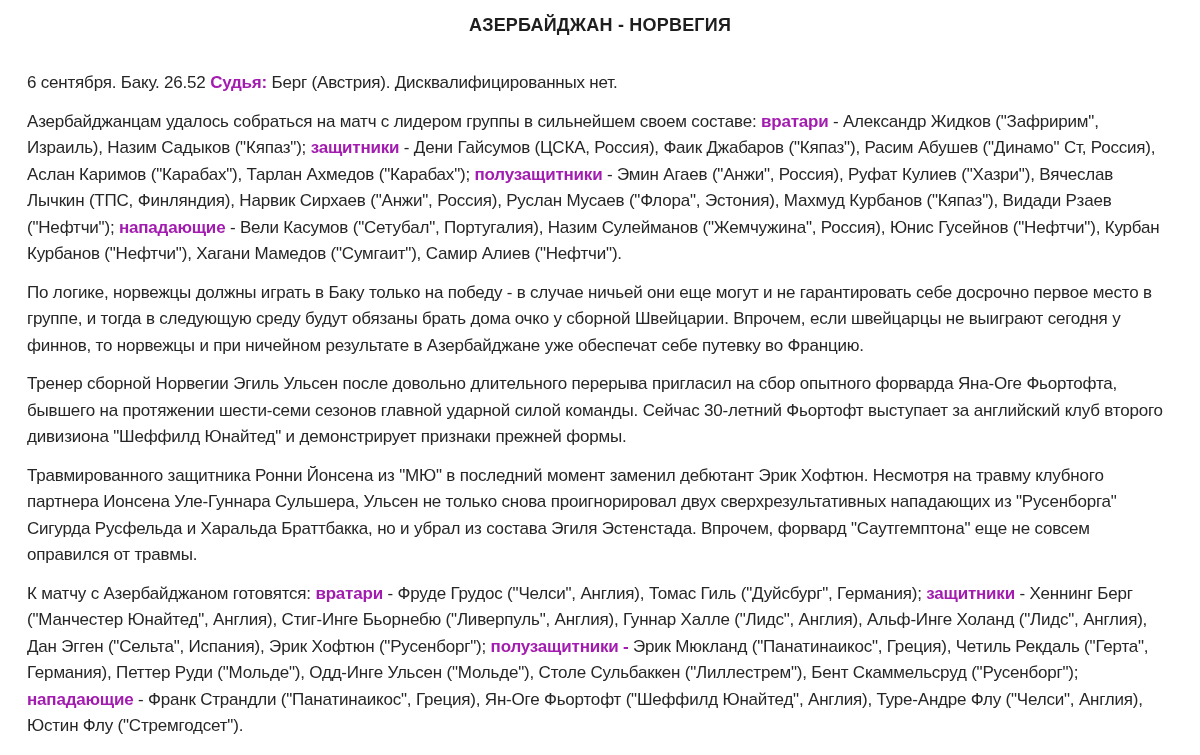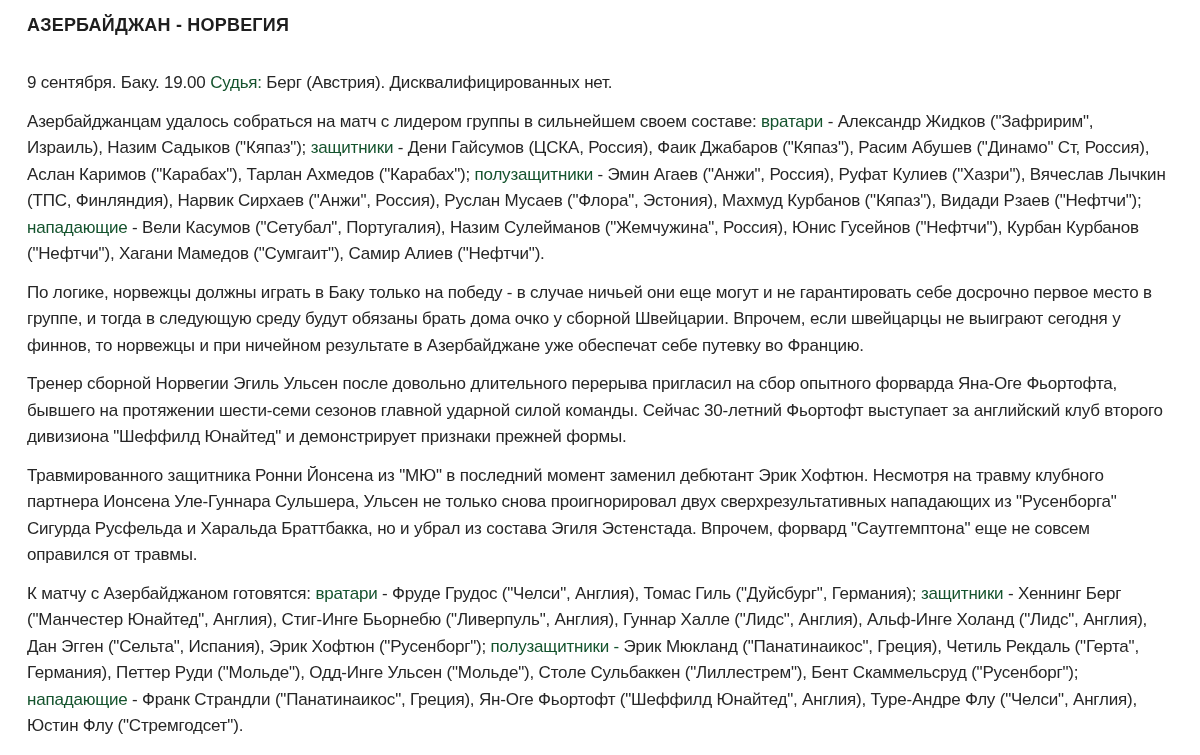--- a/index.html
+++ b/index.html
@@ -14,43 +14,44 @@
   .article {
     width: 1200px;
     height: 755px;
     padding: 0 27px;
     overflow: hidden;
   }
   .match-title {
     font-size: 18px;
     line-height: 22px;
     font-weight: 700;
+    text-align: center;
     margin: 14px 0 0;
     letter-spacing: 0.2px;
     color: #1e1e1e;
   }
   .para {
     font-size: 17px;
     line-height: 26.5px;
     letter-spacing: -0.2px;
     text-align: left;
     color: #262626;
   }
-  .para b { font-weight: 400; color: #14532d; }
+  .para b { font-weight: 700; color: #a21caf; }
   .para-info  { margin-top: 34px; }
   .para-gap   { margin-top: 12px; }
 </style>
 </head>
 <body>
 
 <div class="article">
 
   <h1 class="match-title">АЗЕРБАЙДЖАН - НОРВЕГИЯ</h1>
 
-  <p class="para para-info"><span>9 сентября. Баку. 19.00 </span><b>Судья:</b><span> Берг (Австрия). Дисквалифицированных нет.</span></p>
+  <p class="para para-info"><span>6 сентября. Баку. 26.52 </span><b>Судья:</b><span> Берг (Австрия). Дисквалифицированных нет.</span></p>
 
   <p class="para para-gap"><span>Азербайджанцам удалось собраться на матч с лидером группы в сильнейшем своем составе: </span><b>вратари</b><span> - Александр Жидков ("Зафририм", Израиль), Назим Садыков ("Кяпаз"); </span><b>защитники</b><span> - Дени Гайсумов (ЦСКА, Россия), Фаик Джабаров ("Кяпаз"), Расим Абушев ("Динамо" Ст, Россия), Аслан Каримов ("Карабах"), Тарлан Ахмедов ("Карабах"); </span><b>полузащитники</b><span> - Эмин Агаев ("Анжи", Россия), Руфат Кулиев ("Хазри"), Вячеслав Лычкин (ТПС, Финляндия), Нарвик Сирхаев ("Анжи", Россия), Руслан Мусаев ("Флора", Эстония), Махмуд Курбанов ("Кяпаз"), Видади Рзаев ("Нефтчи"); </span><b>нападающие</b><span> - Вели Касумов ("Сетубал", Португалия), Назим Сулейманов ("Жемчужина", Россия), Юнис Гусейнов ("Нефтчи"), Курбан Курбанов ("Нефтчи"), Хагани Мамедов ("Сумгаит"), Самир Алиев ("Нефтчи").</span></p>
 
   <p class="para para-gap"><span>По логике, норвежцы должны играть в Баку только на победу - в случае ничьей они еще могут и не гарантировать себе досрочно первое место в группе, и тогда в следующую среду будут обязаны брать дома очко у сборной Швейцарии. Впрочем, если швейцарцы не выиграют сегодня у финнов, то норвежцы и при ничейном результате в Азербайджане уже обеспечат себе путевку во Францию.</span></p>
 
   <p class="para para-gap"><span>Тренер сборной Норвегии Эгиль Ульсен после довольно длительного перерыва пригласил на сбор опытного форварда Яна-Оге Фьортофта, бывшего на протяжении шести-семи сезонов главной ударной силой команды. Сейчас 30-летний Фьортофт выступает за английский клуб второго дивизиона "Шеффилд Юнайтед" и демонстрирует признаки прежней формы.</span></p>
 
   <p class="para para-gap"><span>Травмированного защитника Ронни Йонсена из "МЮ" в последний момент заменил дебютант Эрик Хофтюн. Несмотря на травму клубного партнера Ионсена Уле-Гуннара Сульшера, Ульсен не только снова проигнорировал двух сверхрезультативных нападающих из "Русенборга" Сигурда Русфельда и Харальда Браттбакка, но и убрал из состава Эгиля Эстенстада. Впрочем, форвард "Саутгемптона" еще не совсем оправился от травмы.</span></p>
 
   <p class="para para-gap"><span>К матчу с Азербайджаном готовятся: </span><b>вратари</b><span> - Фруде Грудос ("Челси", Англия), Томас Гиль ("Дуйсбург", Германия); </span><b>защитники</b><span> - Хеннинг Берг ("Манчестер Юнайтед", Англия), Стиг-Инге Бьорнебю ("Ливерпуль", Англия), Гуннар Халле ("Лидс", Англия), Альф-Инге Холанд ("Лидс", Англия), Дан Эгген ("Сельта", Испания), Эрик Хофтюн ("Русенборг"); </span><b>полузащитники -</b><span> Эрик Мюкланд ("Панатинаикос", Греция), Четиль Рекдаль ("Герта", Германия), Петтер Руди ("Мольде"), Одд-Инге Ульсен ("Мольде"), Столе Сульбаккен ("Лиллестрем"), Бент Скаммельсруд ("Русенборг"); </span><b>нападающие</b><span> - Франк Страндли ("Панатинаикос", Греция), Ян-Оге Фьортофт ("Шеффилд Юнайтед", Англия), Туре-Андре Флу ("Челси", Англия), Юстин Флу ("Стремгодсет").</span></p>

